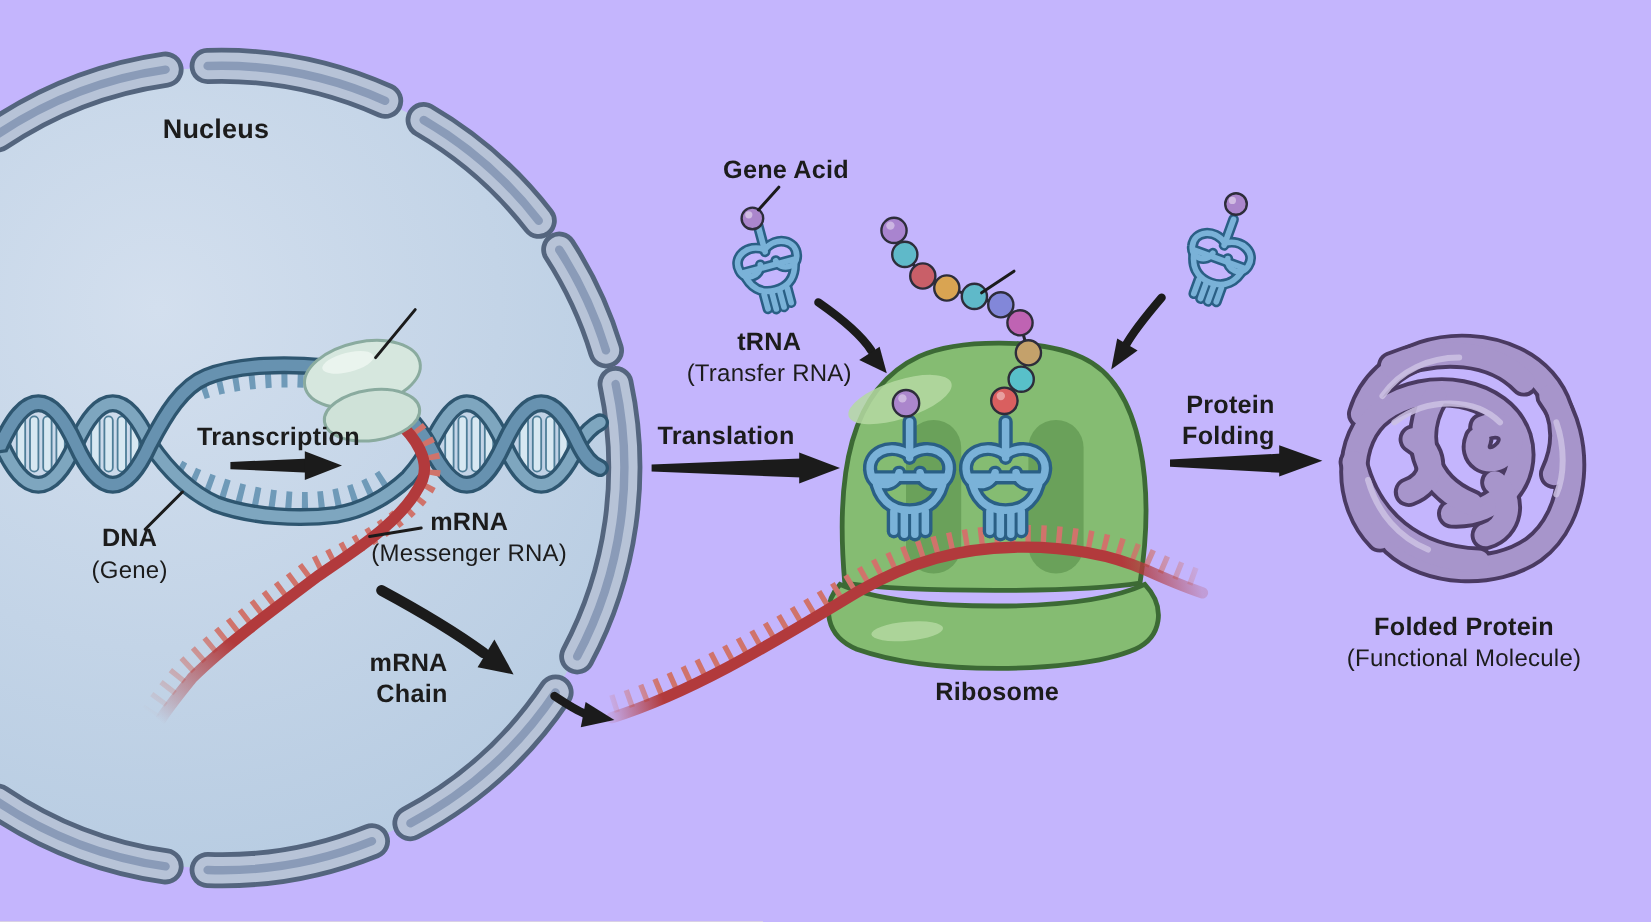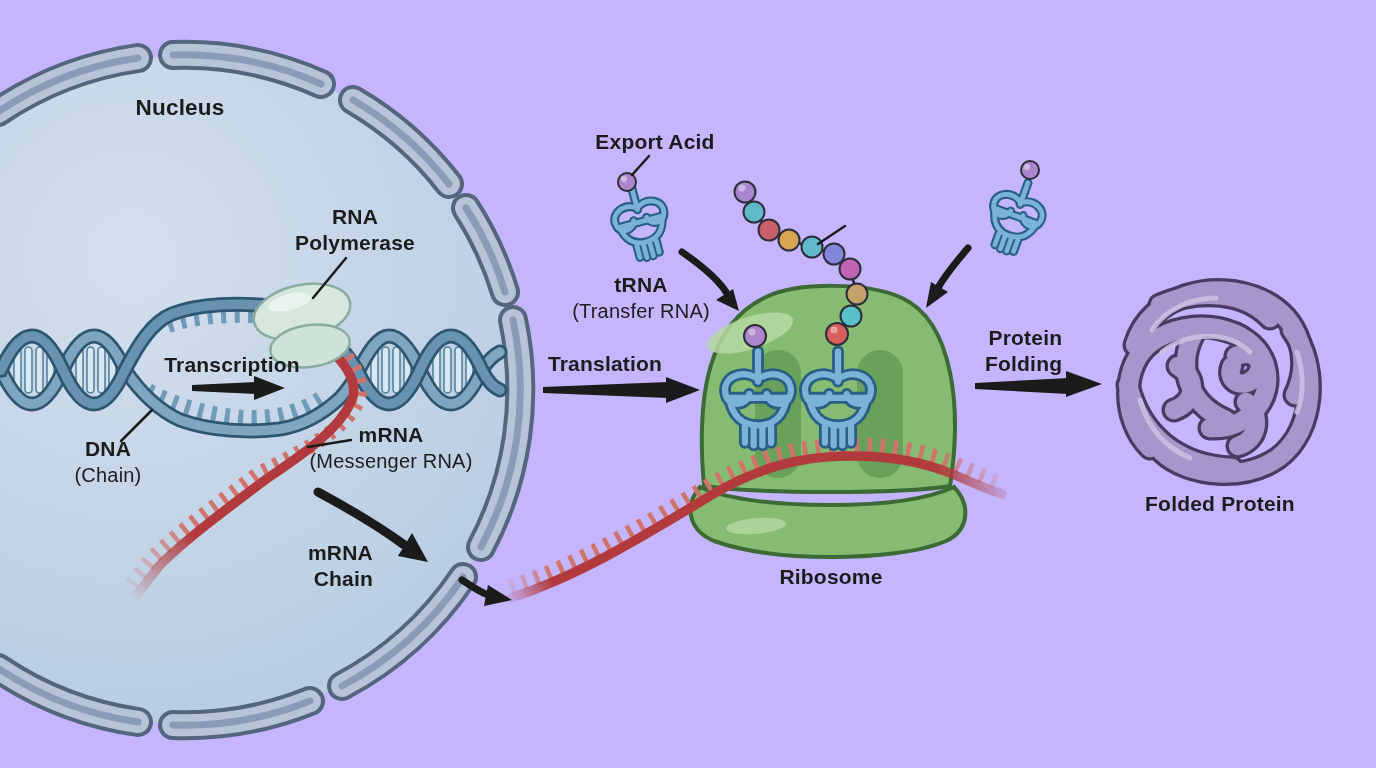--- a/index.html
+++ b/index.html
@@ -288,56 +288,53 @@
     <line x1="346" y1="258" x2="313" y2="298"></line>
     <line x1="152" y1="410" x2="121" y2="441"></line>
     <line x1="308" y1="447" x2="351" y2="440"></line>
     <line x1="649" y1="156" x2="632" y2="175"></line>
     <line x1="845" y1="226" x2="818" y2="244"></line>
   </g>
 </svg>
 
 <div class="lbl big" style="left:180px;top:108px">Nucleus</div>
 
-<div class="lbl" style="left:355px;top:230px">
-  <span>RNA</span><br>
-  <span>Polymerase</span>
-</div>
 
 <div class="lbl" style="left:232px;top:365px">Transcription</div>
 
 <div class="lbl" style="left:108px;top:462px">
   <span>DNA</span><br>
-  <span class="reg">(Chain)</span>
+  <span class="reg">(Gene)</span>
 </div>
 
 <div class="lbl" style="left:391px;top:448px">
   <span>mRNA</span><br>
   <span class="reg">(Messenger RNA)</span>
 </div>
 
 <div class="lbl align-left" style="left:308px;top:566px">
   <span>mRNA</span><br>
   <span>Chain</span>
 </div>
 
-<div class="lbl" style="left:655px;top:142px">Export Acid</div>
+<div class="lbl" style="left:655px;top:142px">Gene Acid</div>
 
 <div class="lbl" style="left:641px;top:298px">
   <span>tRNA</span><br>
   <span class="reg">(Transfer RNA)</span>
 </div>
 
 <div class="lbl" style="left:605px;top:364px">Translation</div>
 
 
 <div class="lbl" style="left:831px;top:577px">Ribosome</div>
 
 <div class="lbl align-left" style="left:985px;top:351px">
   <span>Protein</span><br>
   <span>Folding</span>
 </div>
 
-<div class="lbl" style="left:1220px;top:504px">
+<div class="lbl" style="left:1220px;top:536px">
   <span>Folded Protein</span><br>
+  <span class="reg">(Functional Molecule)</span>
 </div>
 
 </div>
 
 </body></html>

